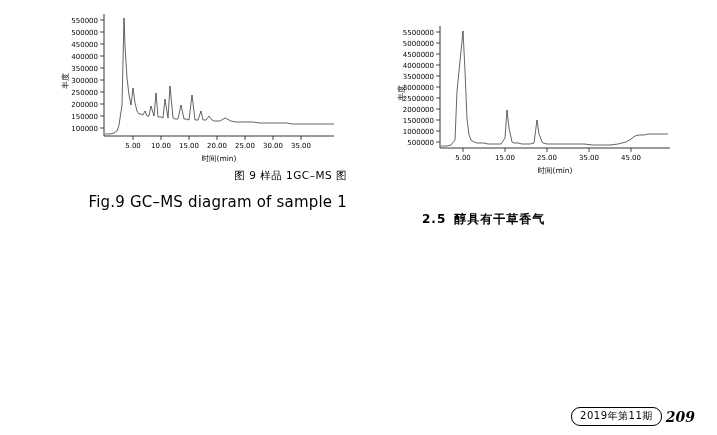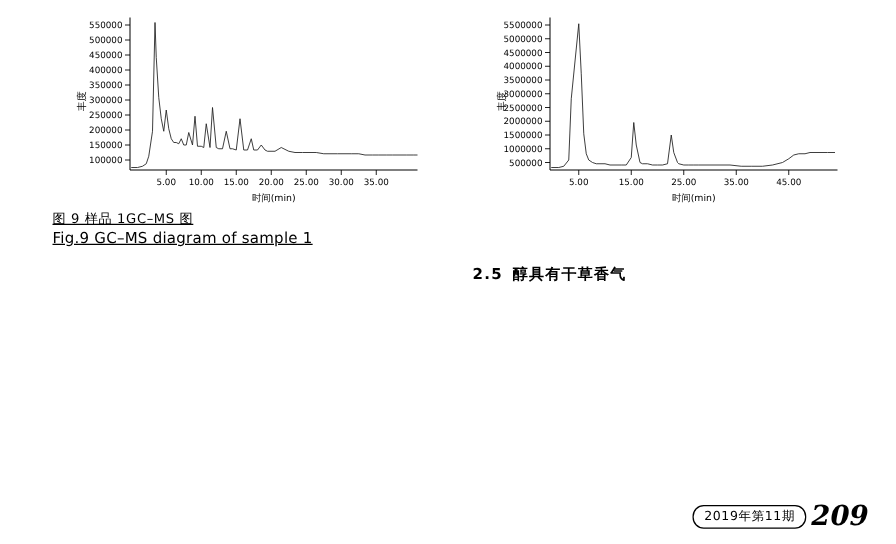--- a/index.html
+++ b/index.html
@@ -18,40 +18,39 @@
   .page {
     position: absolute;
     left: 0; top: 0;
     width: 717px;
     height: 435px;
   }
 
   
   .figure {
     position: absolute;
-    text-decoration: underline;
   }
   .fig-left  { left: 42px;  top: 6px;  width: 305px; }
-  .fig-right { left: 378px; top: 6px;  width: 305px; }
+  .fig-right { left: 378px; top: 18px;  width: 305px; }
 
   .chart-wrap {
     position: relative;
     width: 305px;
     height: 160px;
   }
   .chart-wrap svg { display: block; }
 
   .fig-caption {
-    text-align: left;
+    text-align: right;
     font-size: 10.5px;
     line-height: 15px;
     margin-top: 2px;
   }
   .fig-caption .cn { font-family: "DejaVu Sans", sans-serif; letter-spacing: 0.5px; }
-  .fig-caption .en { font-size: 12px; letter-spacing: 0.2px; }
+  .fig-caption .en { font-size: 15px; letter-spacing: 0.2px; margin-top: 12px; }
 
   
   .col {
     position: absolute;
     top: 209px;
     width: 308px;
     font-size: 11.3px;
     line-height: 16.8px;
     text-align: justify;
     text-justify: inter-ideograph;
@@ -64,39 +63,39 @@
     text-indent: 0;
   }
   .col p.indent { text-indent: 22px; }
 
   .sec-head {
     margin-top: 2px;
     font-weight: bold;
     font-size: 12px;
     letter-spacing: 1px;
   }
-  .sec-head .num { margin-right: 8px; }
+  .sec-head .num { margin-right: 8px; margin-left: 44px; }
 
   
   .footer {
     position: absolute;
     right: 22px;
     bottom: 9px;
     display: flex;
     align-items: center;
   }
   .footer-pill {
     border: 1px solid #000;
     border-radius: 9px;
     padding: 1px 8px 2px 8px;
     font-size: 10px;
     letter-spacing: 0.5px;
   }
   .footer-page {
-    font-size: 22px;
+    font-size: 14px;
     font-weight: bold;
     font-style: italic;
     margin-left: 4px;
     font-family: "DejaVu Serif", serif;
   }
 
   
   .ax { font-size: 7px; fill: #000; font-family: "DejaVu Sans", sans-serif; }
   .axlab { font-size: 7.5px; fill: #000; font-family: "DejaVu Sans", sans-serif; }
   .ylab { font-size: 8px; fill: #000; font-family: "DejaVu Sans", sans-serif; }

